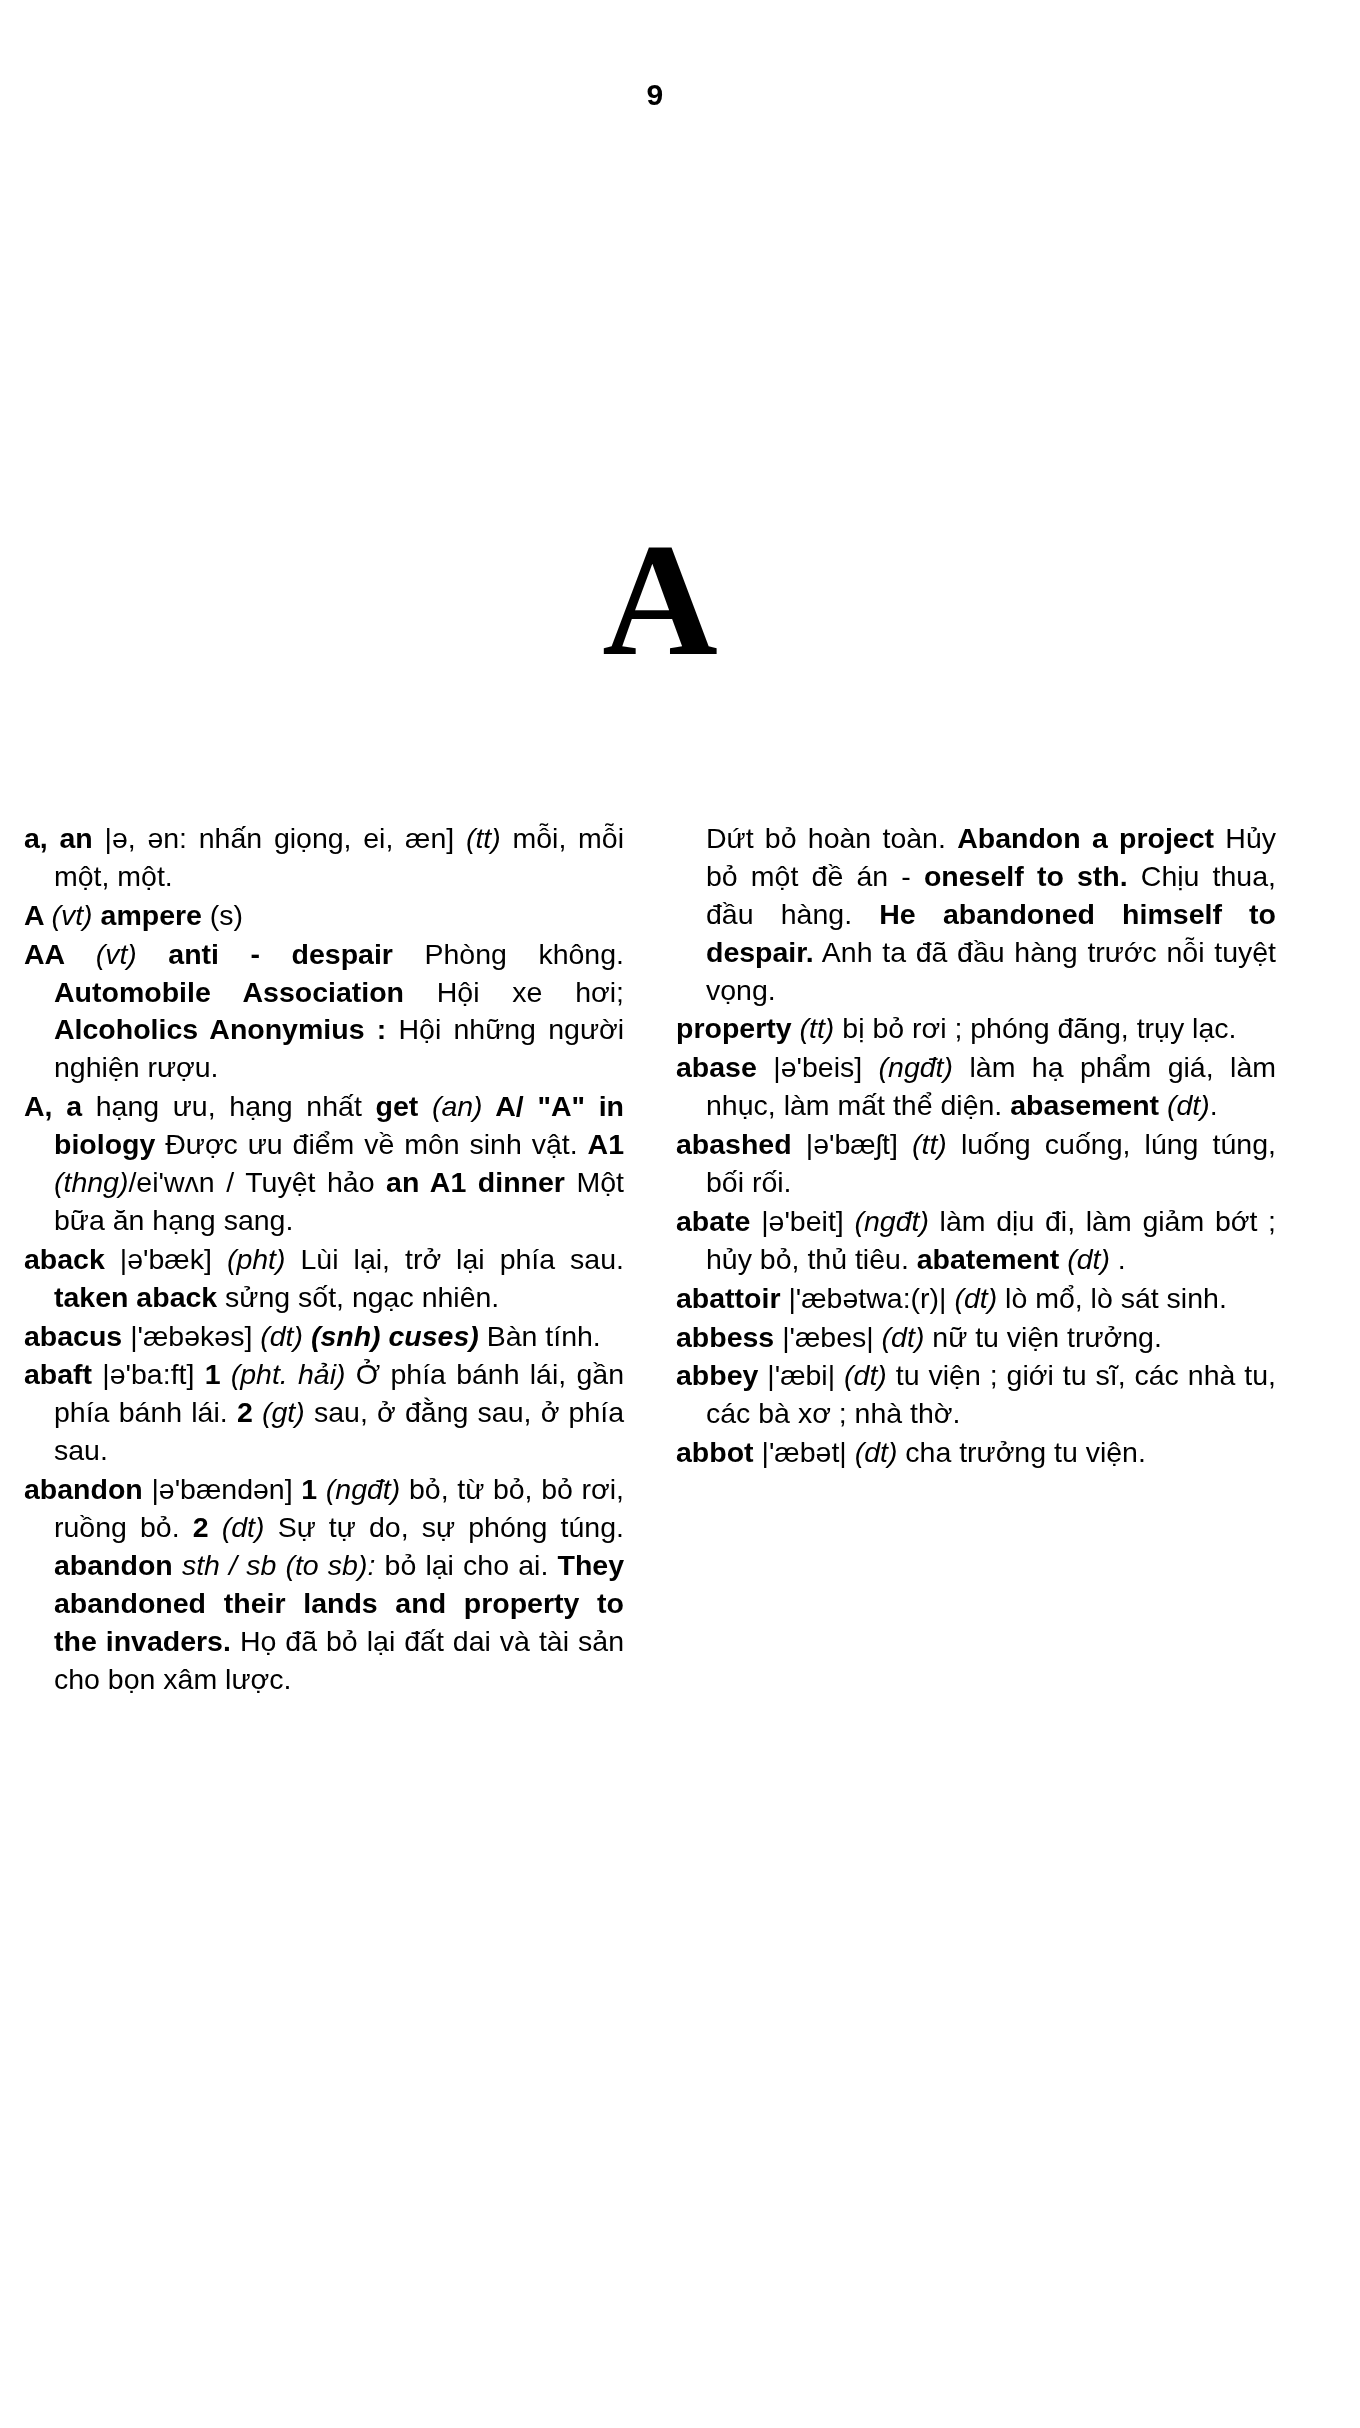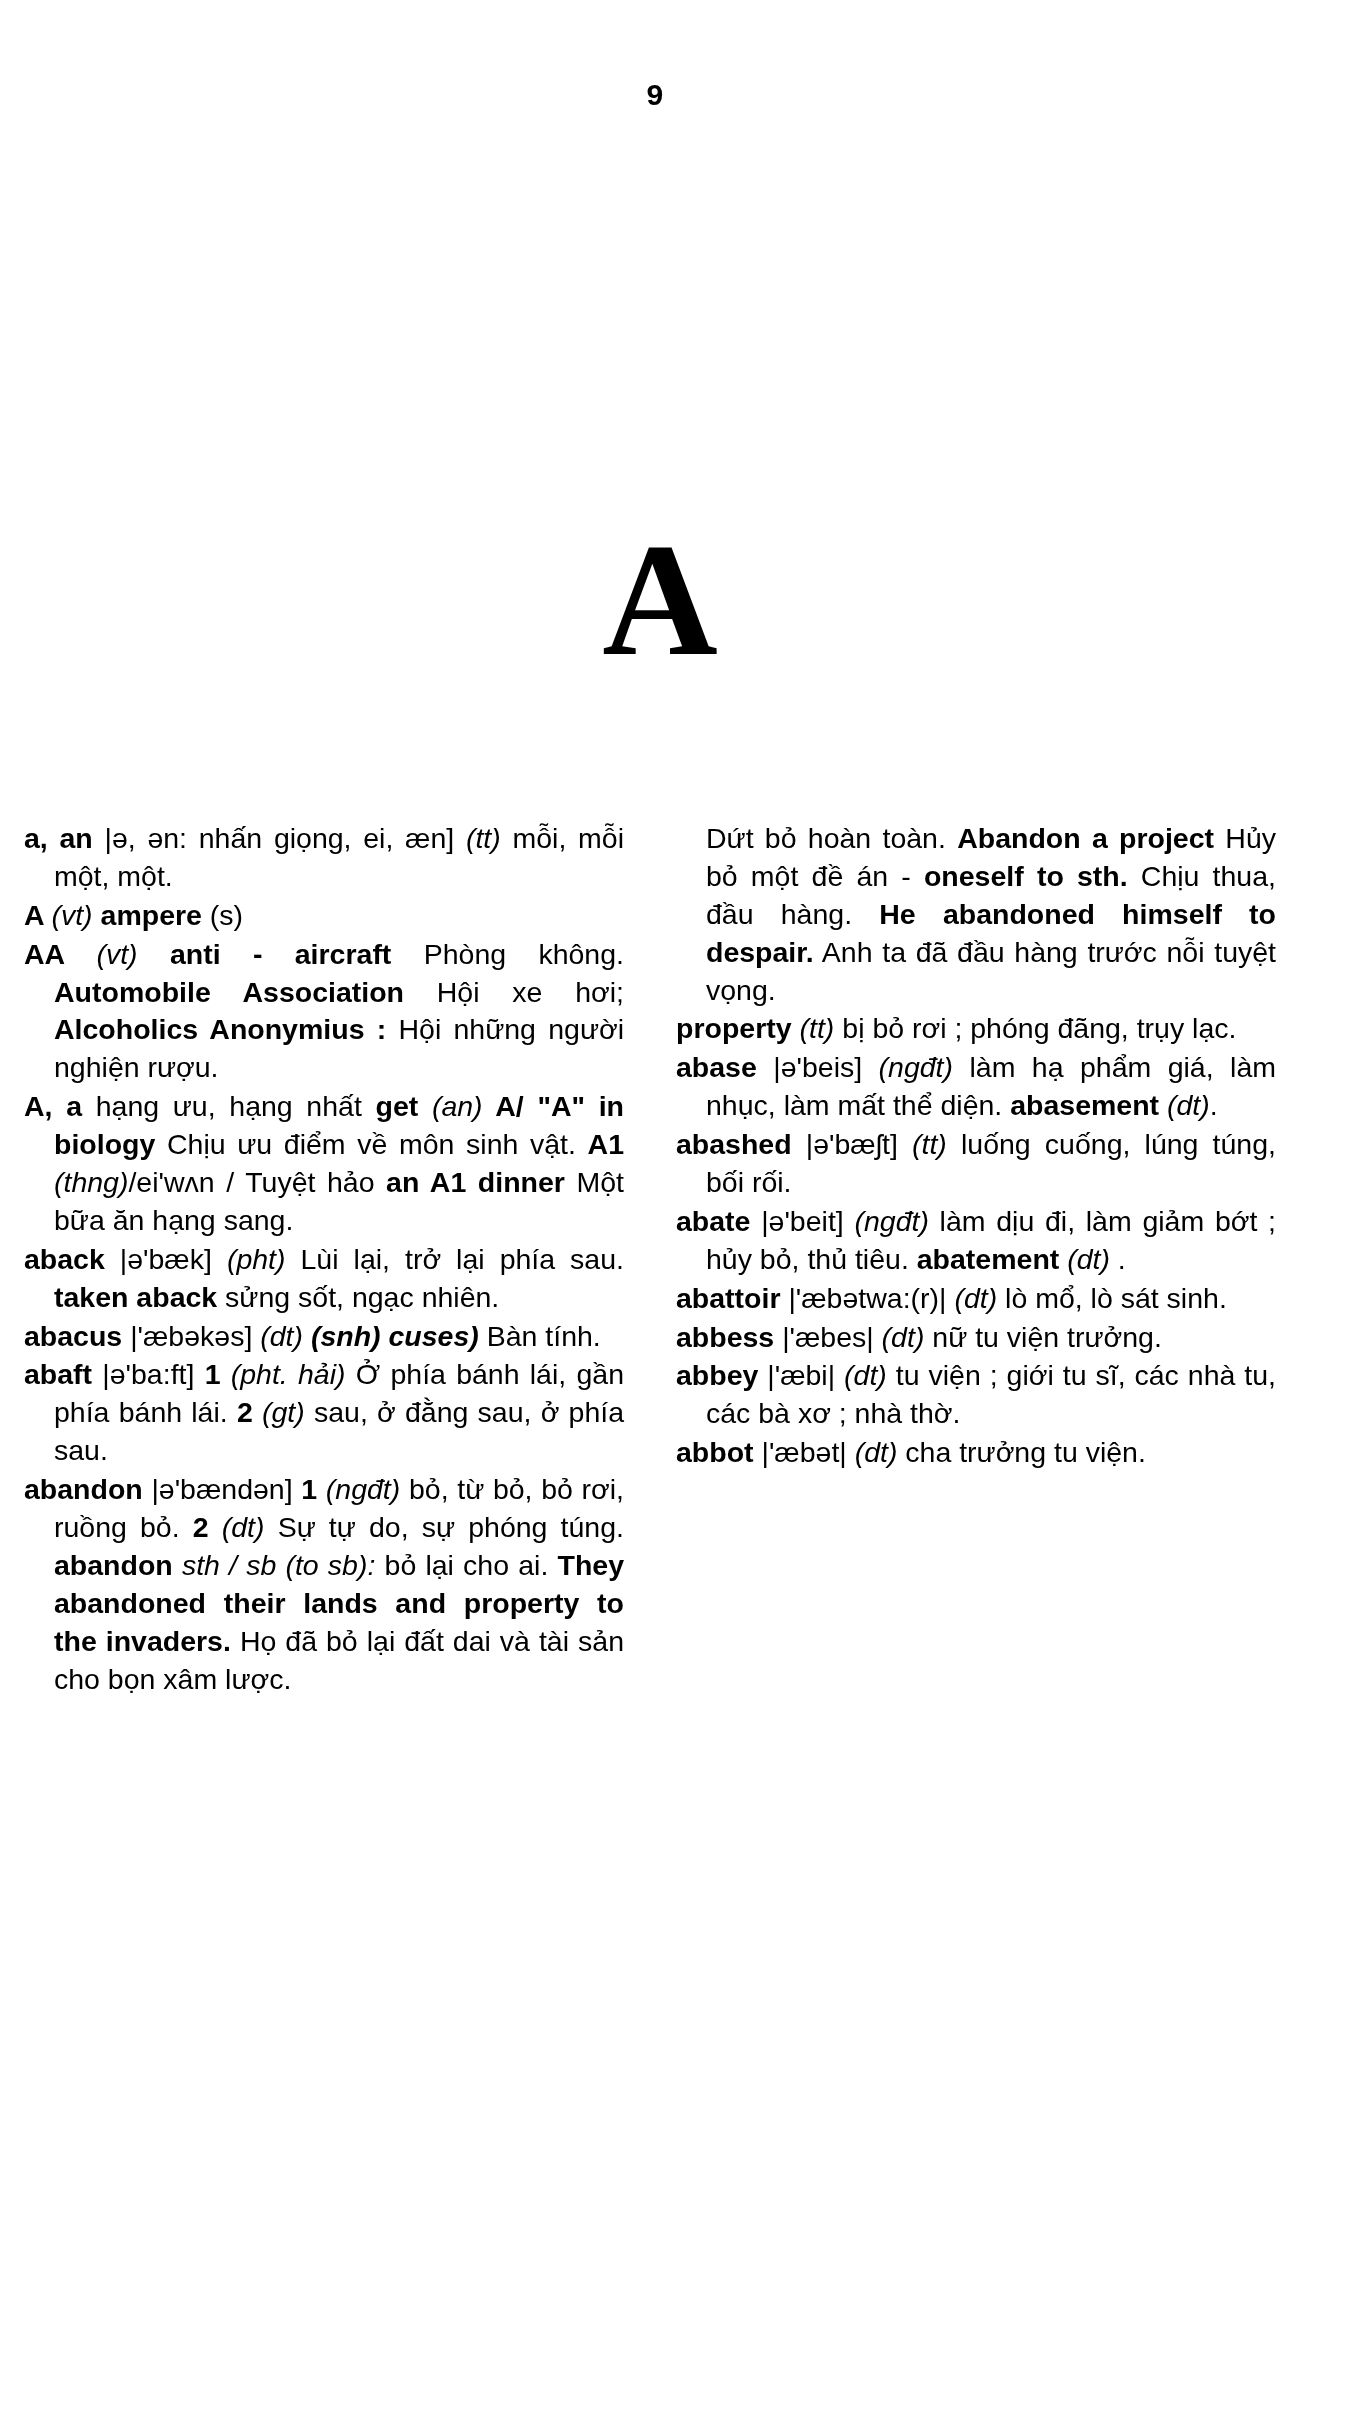--- a/index.html
+++ b/index.html
@@ -82,22 +82,22 @@
 <div class="page">
 
   <div class="page-number">9</div>
 
   <div class="letter-heading">A</div>
 
   <div class="columns">
     <div class="col" id="col-left">
         <p class="entry"><b>a, an</b><span> |ə, ən: nhấn giọng, ei, æn] </span><i>(tt)</i><span> mỗi, mỗi một, một.</span></p>
         <p class="entry"><b>A </b><i>(vt)</i><b> ampere</b><span> (s)</span></p>
-        <p class="entry"><b>AA </b><i>(vt)</i><b> anti - aircraft</b><span> Phòng không. </span><b>Automobile Association</b><span> Hội xe hơi; </span><b>Alcoholics Anonymius :</b><span> Hội những người nghiện rượu.</span></p>
-        <p class="entry"><b>A, a</b><span> hạng ưu, hạng nhất </span><b>get </b><i>(an)</i><b> A/ "A" in biology</b><span> Chịu ưu điểm về môn sinh vật. </span><b>A1 </b><i>(thng)</i><span>/ei'wʌn / Tuyệt hảo </span><b>an A1 dinner</b><span> Một bữa ăn hạng sang.</span></p>
+        <p class="entry"><b>AA </b><i>(vt)</i><b> anti - despair</b><span> Phòng không. </span><b>Automobile Association</b><span> Hội xe hơi; </span><b>Alcoholics Anonymius :</b><span> Hội những người nghiện rượu.</span></p>
+        <p class="entry"><b>A, a</b><span> hạng ưu, hạng nhất </span><b>get </b><i>(an)</i><b> A/ "A" in biology</b><span> Được ưu điểm về môn sinh vật. </span><b>A1 </b><i>(thng)</i><span>/ei'wʌn / Tuyệt hảo </span><b>an A1 dinner</b><span> Một bữa ăn hạng sang.</span></p>
         <p class="entry"><b>aback</b><span> |ə'bæk] </span><i>(pht)</i><span> Lùi lại, trở lại phía sau. </span><b>taken aback</b><span> sửng sốt, ngạc nhiên.</span></p>
         <p class="entry"><b>abacus</b><span> |'æbəkəs] </span><i>(dt)</i><span>        </span><b><i>(snh) cuses)</i></b><span> Bàn tính.</span></p>
         <p class="entry"><b>abaft</b><span> |ə'ba:ft] </span><b>1</b><i> (pht. hải)</i><span> Ở phía bánh lái, gần phía bánh lái. </span><b>2</b><i> (gt)</i><span> sau, ở đằng sau, ở phía sau.</span></p>
         <p class="entry"><b>abandon</b><span> |ə'bændən] </span><b>1</b><i>   (ngđt)</i><span> bỏ, từ bỏ, bỏ rơi, ruồng bỏ. </span><b>2 </b><i>(dt)</i><span> Sự tự do, sự phóng túng. </span><b>abandon </b><i>sth / sb (to sb):</i><span> bỏ lại cho ai. </span><b>They abandoned their lands and property to the invaders.</b><span> Họ đã bỏ lại đất dai và tài sản cho bọn xâm lược.</span></p>
       </div>
     <div class="col" id="col-right">
         <p class="entry noindent"><span>Dứt bỏ hoàn toàn. </span><b>Abandon a project</b><span> Hủy bỏ một đề án - </span><b>oneself to sth.</b><span> Chịu thua, đầu hàng. </span><b>He abandoned himself to despair.</b><span> Anh ta đã đầu hàng trước nỗi tuyệt vọng.</span></p>
         <p class="entry"><b>property</b><i> (tt)</i><span> bị bỏ rơi ; phóng đãng, trụy lạc.</span></p>
         <p class="entry"><b>abase</b><span> |ə'beis] </span><i>(ngđt)</i><span> làm hạ phẩm giá, làm nhục, làm mất thể diện. </span><b>abasement </b><i>(dt)</i><span>.</span></p>
         <p class="entry"><b>abashed</b><span> |ə'bæʃt] </span><i>(tt)</i><span>     luống cuống, lúng túng, bối rối.</span></p>

